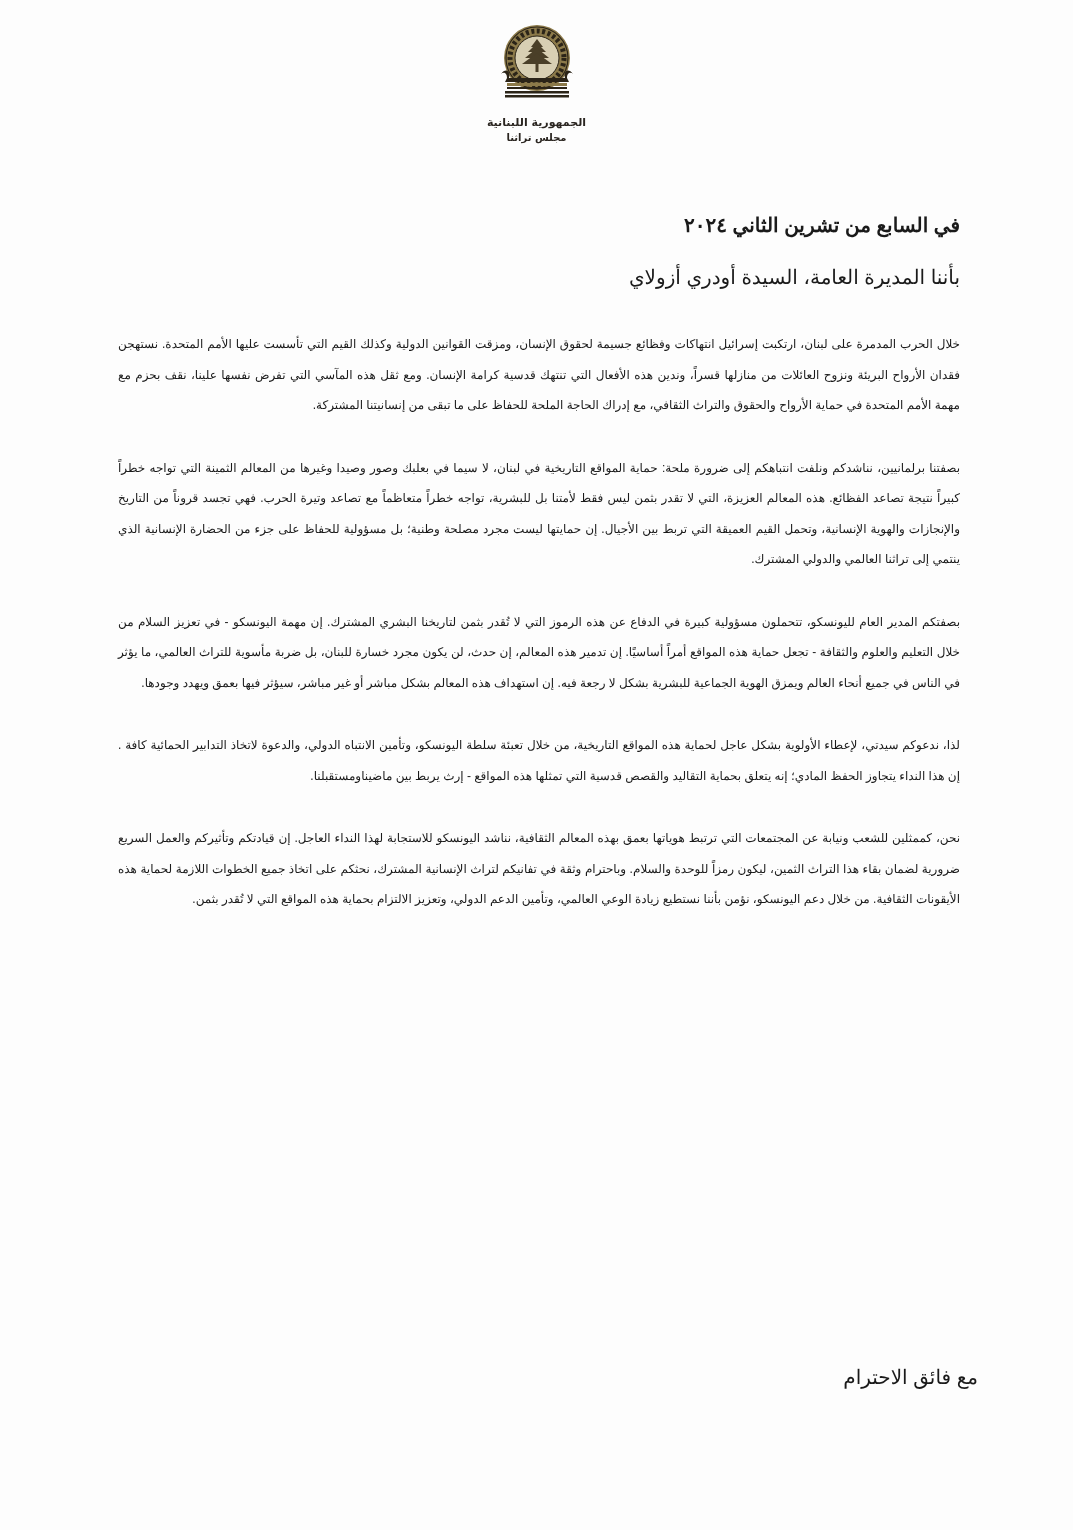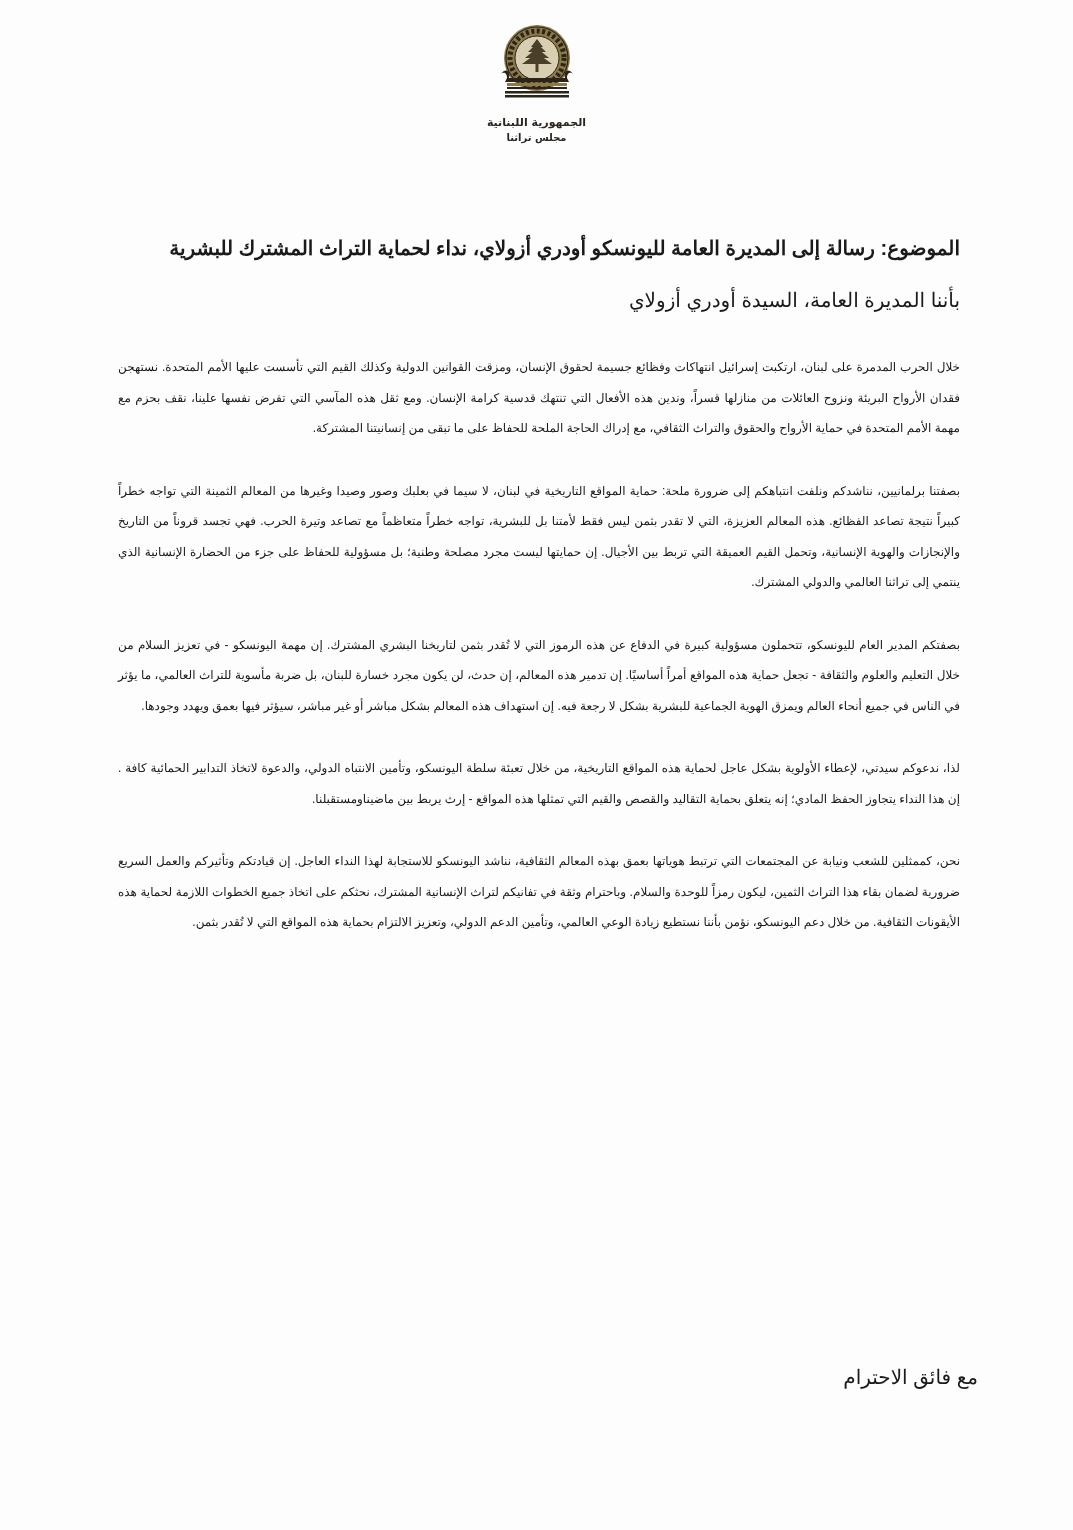--- a/index.html
+++ b/index.html
@@ -120,24 +120,24 @@
         <rect x="20" y="65" width="60" height="2" fill="#2b2418"></rect>
         <rect x="18" y="69" width="64" height="2.5" fill="#2b2418"></rect>
         <rect x="18" y="73" width="64" height="2.5" fill="#2b2418"></rect>
       </svg>
     </div>
     <div class="lh-line1">الجمهورية اللبنانية</div>
     <div class="lh-line2">مجلس تراثنا</div>
   </div>
 
   <div class="content">
-    <div class="subject">الموضوع: رسالة إلى المديرة العامة لليونسكو أودري أزولاي، نداء لحماية التراث المشترك للبشرية</div>
+    <div class="date">في السابع من تشرين الثاني ٢٠٢٤</div>
     <div class="salutation">بأننا المديرة العامة، السيدة أودري أزولاي</div>
     <p class="para p1">خلال الحرب المدمرة على لبنان، ارتكبت إسرائيل انتهاكات وفظائع جسيمة لحقوق الإنسان، ومزقت القوانين الدولية وكذلك القيم التي تأسست عليها الأمم المتحدة. نستهجن فقدان الأرواح البريئة ونزوح العائلات من منازلها قسراً، وندين هذه الأفعال التي تنتهك قدسية كرامة الإنسان. ومع ثقل هذه المآسي التي تفرض نفسها علينا، نقف بحزم مع مهمة الأمم المتحدة في حماية الأرواح والحقوق والتراث الثقافي، مع إدراك الحاجة الملحة للحفاظ على ما تبقى من إنسانيتنا المشتركة.</p>
     <p class="para">بصفتنا برلمانيين، نناشدكم ونلفت انتباهكم إلى ضرورة ملحة: حماية المواقع التاريخية في لبنان، لا سيما في بعلبك وصور وصيدا وغيرها من المعالم الثمينة التي تواجه خطراً كبيراً نتيجة تصاعد الفظائع. هذه المعالم العزيزة، التي لا تقدر بثمن ليس فقط لأمتنا بل للبشرية، تواجه خطراً متعاظماً مع تصاعد وتيرة الحرب. فهي تجسد قروناً من التاريخ والإنجازات والهوية الإنسانية، وتحمل القيم العميقة التي تربط بين الأجيال. إن حمايتها ليست مجرد مصلحة وطنية؛ بل مسؤولية للحفاظ على جزء من الحضارة الإنسانية الذي ينتمي إلى تراثنا العالمي والدولي المشترك.</p>
     <p class="para">بصفتكم المدير العام لليونسكو، تتحملون مسؤولية كبيرة في الدفاع عن هذه الرموز التي لا تُقدر بثمن لتاريخنا البشري المشترك. إن مهمة اليونسكو - في تعزيز السلام من خلال التعليم والعلوم والثقافة - تجعل حماية هذه المواقع أمراً أساسيًا. إن تدمير هذه المعالم، إن حدث، لن يكون مجرد خسارة للبنان، بل ضربة مأسوية للتراث العالمي، ما يؤثر في الناس في جميع أنحاء العالم ويمزق الهوية الجماعية للبشرية بشكل لا رجعة فيه. إن استهداف هذه المعالم بشكل مباشر أو غير مباشر، سيؤثر فيها بعمق ويهدد وجودها.</p>
-    <p class="para">لذا، ندعوكم سيدتي، لإعطاء الأولوية بشكل عاجل لحماية هذه المواقع التاريخية، من خلال تعبئة سلطة اليونسكو، وتأمين الانتباه الدولي، والدعوة لاتخاذ التدابير الحمائية كافة . إن هذا النداء يتجاوز الحفظ المادي؛ إنه يتعلق بحماية التقاليد والقصص والقيم التي تمثلها هذه المواقع - إرث يربط بين ماضيناومستقبلنا.</p>
+    <p class="para">لذا، ندعوكم سيدتي، لإعطاء الأولوية بشكل عاجل لحماية هذه المواقع التاريخية، من خلال تعبئة سلطة اليونسكو، وتأمين الانتباه الدولي، والدعوة لاتخاذ التدابير الحمائية كافة . إن هذا النداء يتجاوز الحفظ المادي؛ إنه يتعلق بحماية التقاليد والقصص قدسية التي تمثلها هذه المواقع - إرث يربط بين ماضيناومستقبلنا.</p>
     <p class="para">نحن، كممثلين للشعب ونيابة عن المجتمعات التي ترتبط هوياتها بعمق بهذه المعالم الثقافية، نناشد اليونسكو للاستجابة لهذا النداء العاجل. إن قيادتكم وتأثيركم والعمل السريع ضرورية لضمان بقاء هذا التراث الثمين، ليكون رمزاً للوحدة والسلام. وباحترام وثقة في تفانيكم لتراث الإنسانية المشترك، نحثكم على اتخاذ جميع الخطوات اللازمة لحماية هذه الأيقونات الثقافية. من خلال دعم اليونسكو، نؤمن بأننا نستطيع زيادة الوعي العالمي، وتأمين الدعم الدولي، وتعزيز الالتزام بحماية هذه المواقع التي لا تُقدر بثمن.</p>
   </div>
 
   <div class="closing">مع فائق الاحترام</div>
 
 </div>
 
 </body></html>

